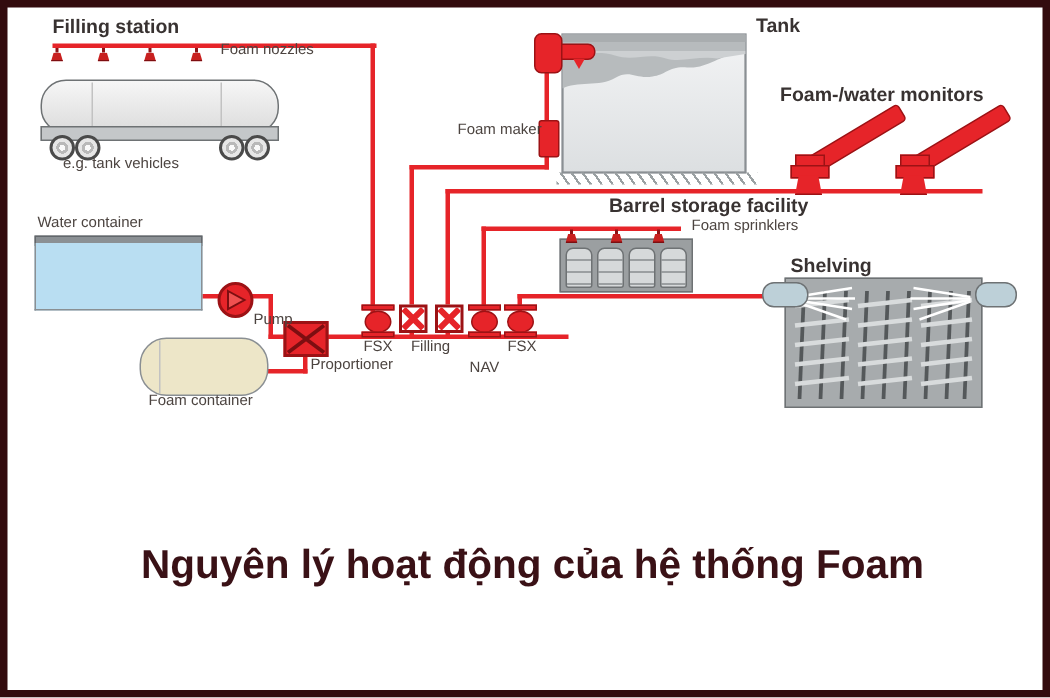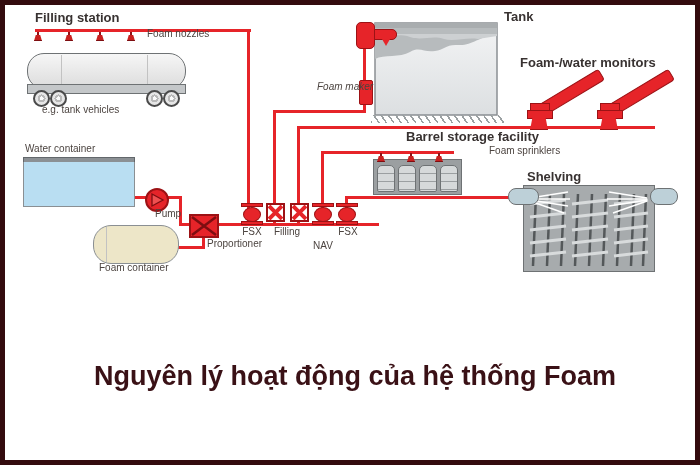--- a/index.html
+++ b/index.html
@@ -123,21 +123,21 @@
 
   <div class="lbl" style="left:20px;top:139px;">Water container</div>
   <div class="dev wc-lid"></div>
   <div class="dev wc-body"></div>
 
   <div class="dev pump">
     <svg width="20" height="20" viewBox="0 0 20 20">
         <polygon points="5,4 16,10 5,16" fill="#ef5050" stroke="#7d0e11" stroke-width="1.3"></polygon>
       </svg>
   </div>
-  <div class="lbl" style="left:125px;top:204px;padding-left:25px;">Pump</div>
+  <div class="lbl" style="left:139px;top:204px;padding-left:25px;">Pump</div>
 
   <div class="dev fc">
       <i class="seam" style="left:12px;"></i>
     </div>
   <div class="lbl" style="left:94px;top:258px;">Foam container</div>
 
   <div class="dev prop">
     <svg width="26" height="20" viewBox="0 0 26 20">
         <path d="M1,1 L25,19 M25,1 L1,19" stroke="#7d0e11" stroke-width="2.5"></path>
       </svg>
@@ -189,21 +189,21 @@
       <rect x="1" y="3" width="122" height="5" fill="#a9adaf"></rect>
     </svg>
   </div>
   <div class="dev hatch"></div>
   <div class="hdg" style="left:499px;top:5px;">Tank</div>
 
   <div class="dev chamber"></div>
   <div class="dev pourer"></div>
   <div class="dev drip"></div>
 
-  <div class="lbl" style="left:312px;top:77px;font-style:italic;">Foam maker</div>
+  <div class="lbl" style="left:300px;top:77px;">Foam maker</div>
   <div class="dev maker"></div>
 
   <div class="hdg" style="left:515px;top:51px;">Foam-/water monitors</div>
   <div class="monitor" style="left:516px;top:62px;">
     <div class="mon-barrel"></div>
       <div class="mon-b1"></div>
       <div class="mon-b2"></div>
       <div class="mon-foot"></div>
   </div>
   <div class="monitor" style="left:586px;top:62px;">
@@ -219,21 +219,21 @@
       <i class="head"></i>
     </div>
   <div class="nozzle" style="left:401px;top:148px;">
       <i class="stem"></i>
       <i class="head"></i>
     </div>
   <div class="nozzle" style="left:429px;top:148px;">
       <i class="stem"></i>
       <i class="head"></i>
     </div>
-  <div class="lbl" style="left:456px;top:141px;margin-left:28px;">Foam sprinklers</div>
+  <div class="lbl" style="left:456px;top:141px;">Foam sprinklers</div>
   <div class="dev bbox">
     <div class="barrel" style="left:3px;"></div>
     <div class="barrel" style="left:24px;"></div>
     <div class="barrel" style="left:45px;"></div>
     <div class="barrel" style="left:66px;"></div>
   </div>
 
   <div class="hdg" style="left:522px;top:165px;">Shelving</div>
   <div class="dev sbox">
     <svg width="129" height="84" viewBox="0 0 129 84">

